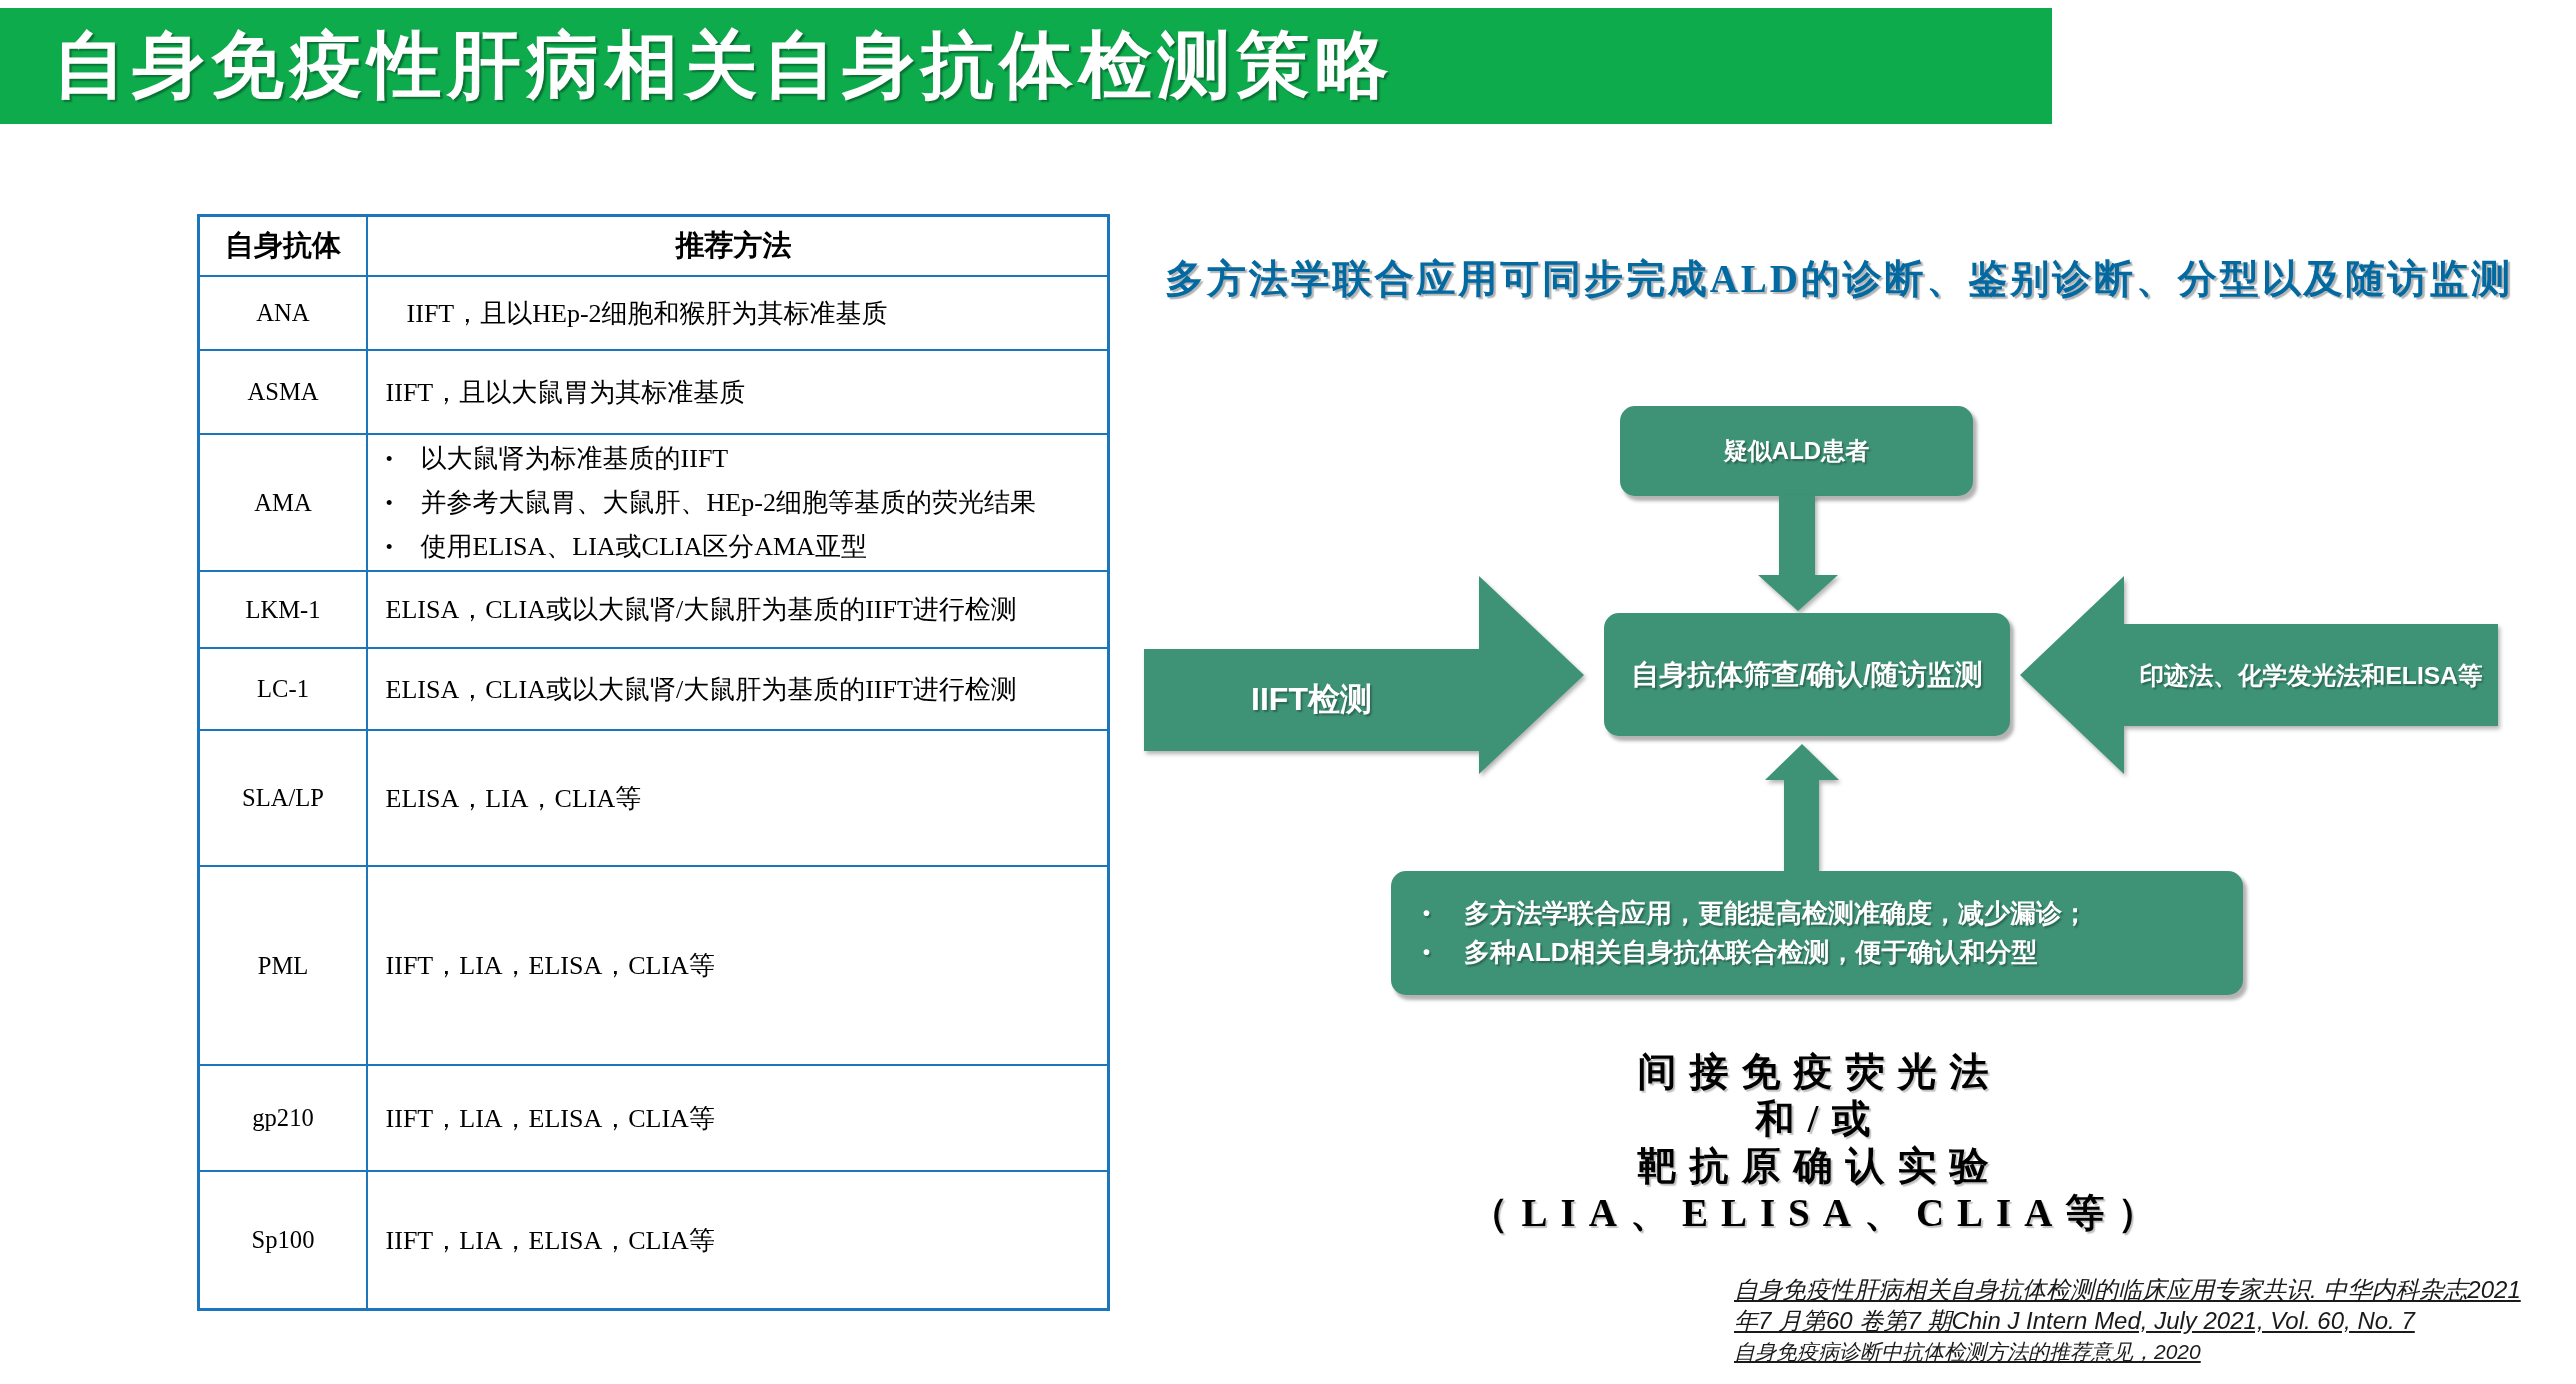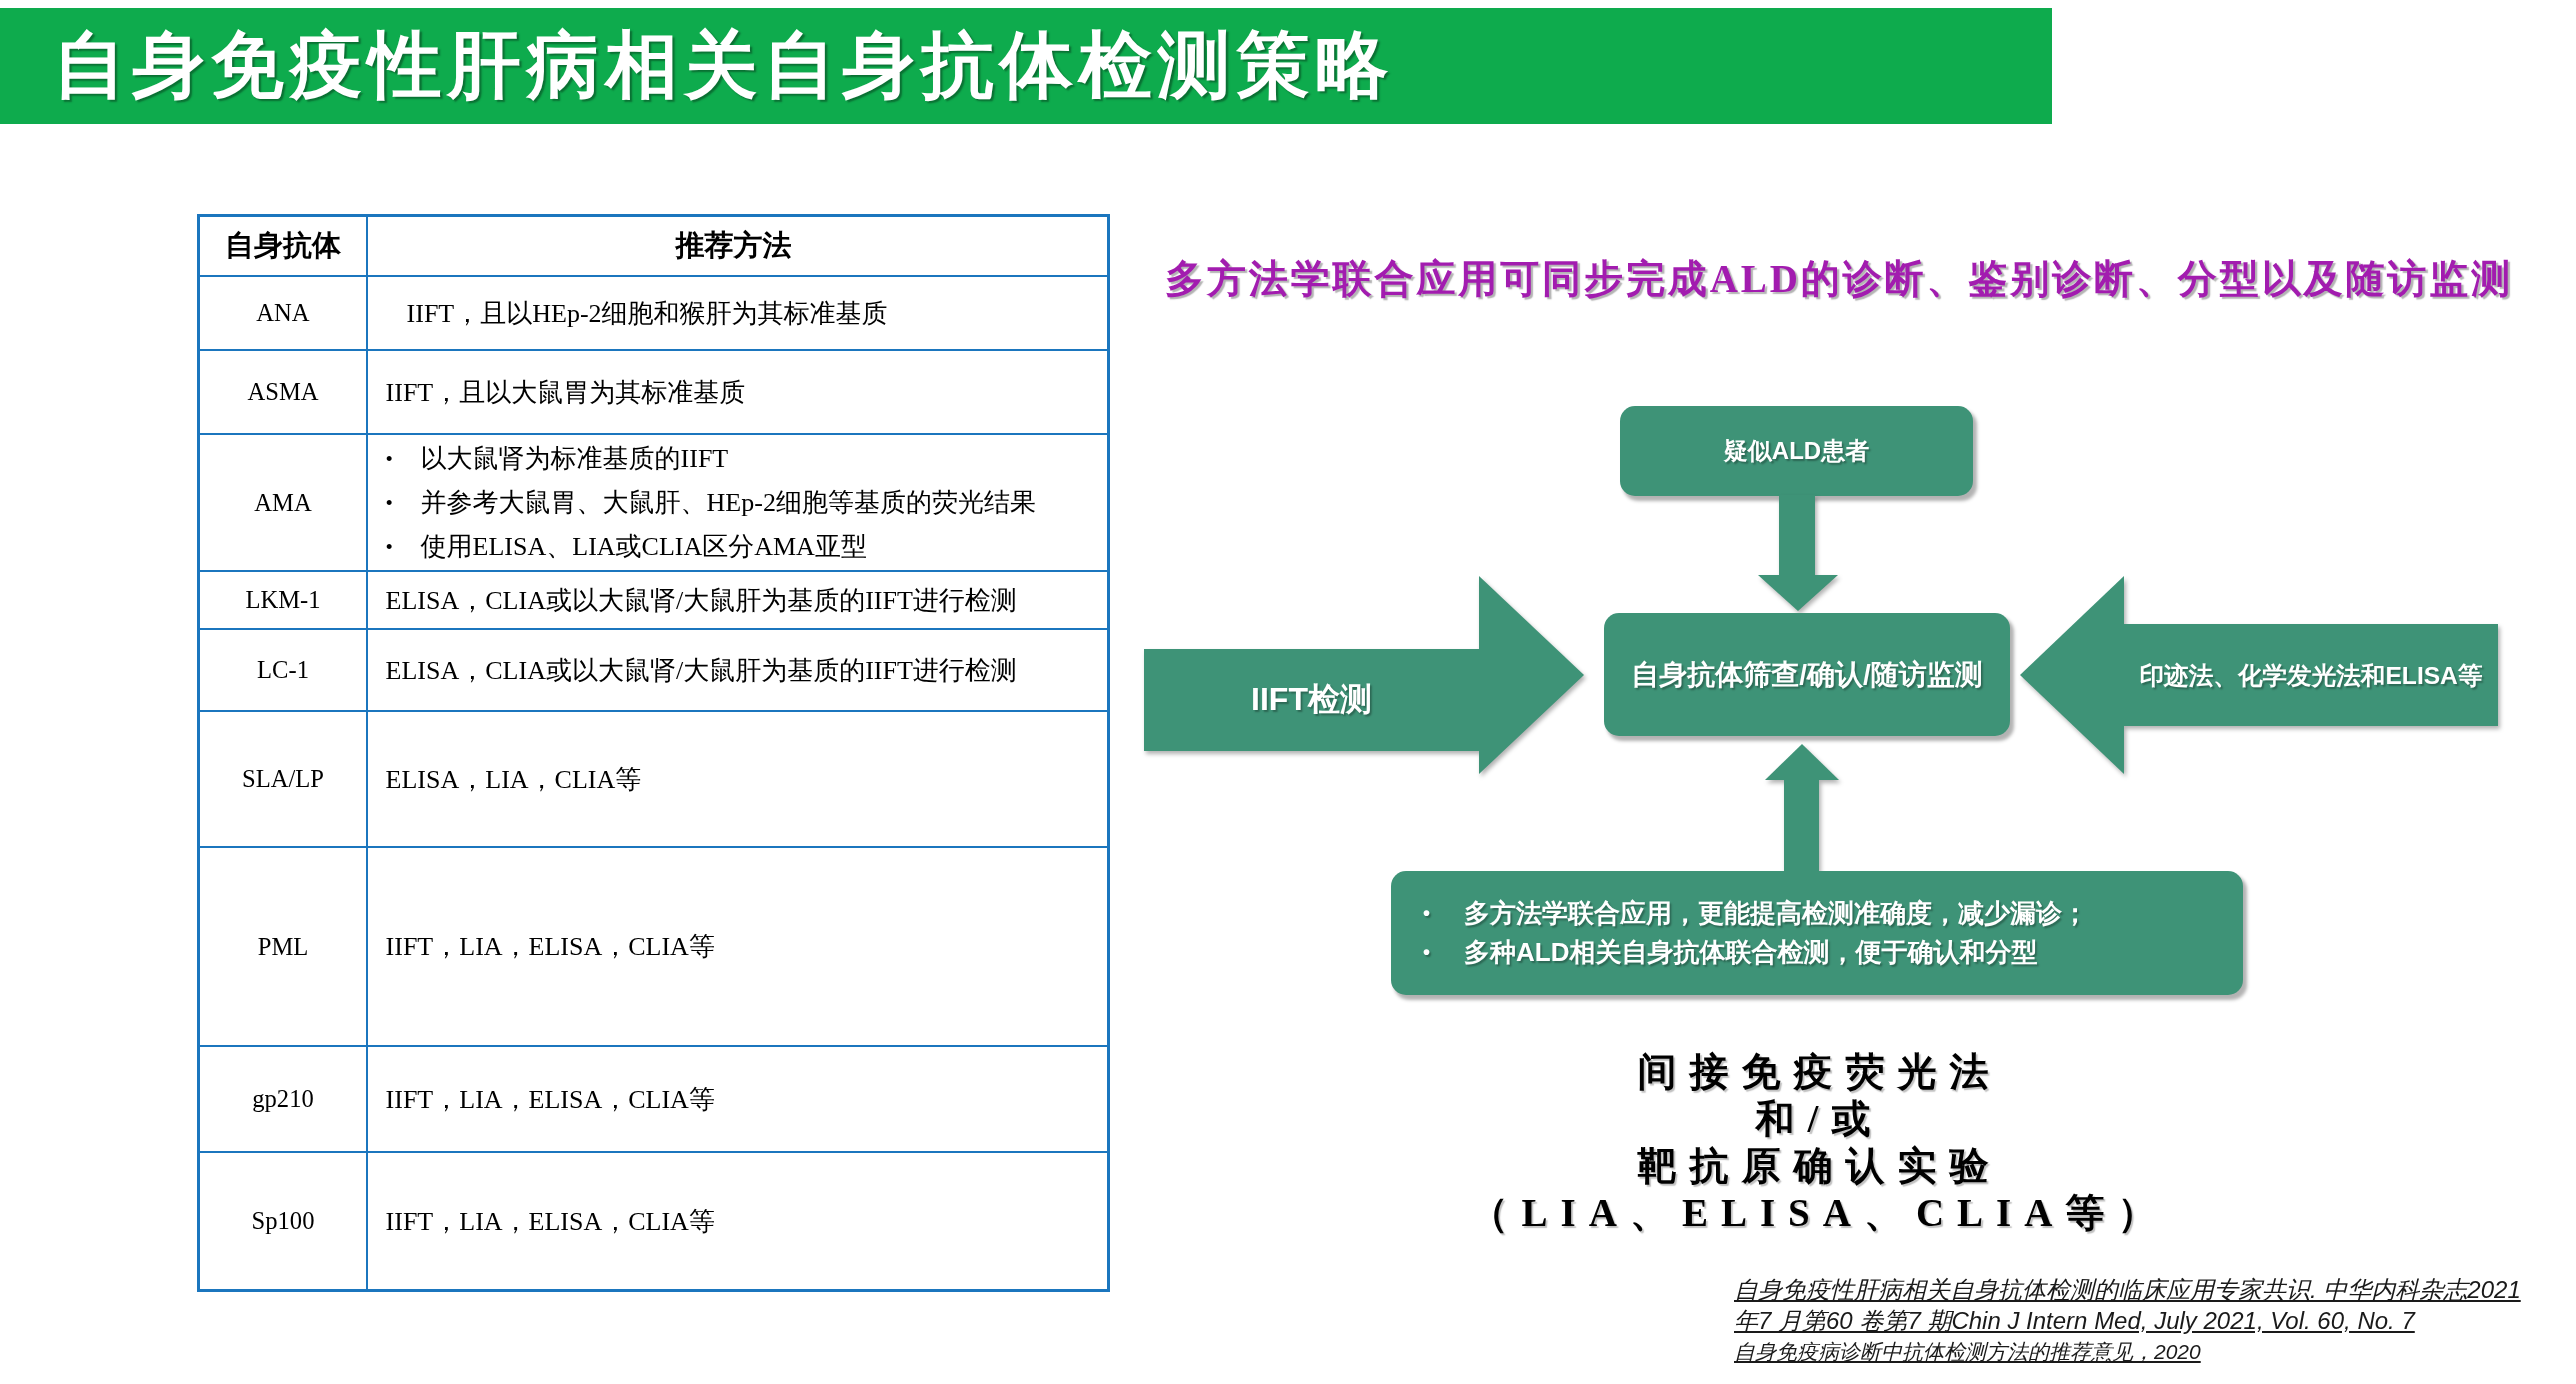--- a/index.html
+++ b/index.html
@@ -21,30 +21,30 @@
   .trow { display:flex; border-bottom:2.9px solid #1B76BE; }
   .trow:last-child { border-bottom:none; }
   .c1 { width:168px; border-right:2.3px solid #1B76BE; display:flex;
         align-items:center; justify-content:center; text-align:center;
         font-size:24.6px; }
   .c2 { flex:1; display:flex; flex-direction:column; justify-content:center;
         padding-left:17.6px; padding-right:8.2px; font-size:26px; }
   .hrow .c1, .hrow .c2 { font-weight:bold; font-size:29px; align-items:center;
         justify-content:center; padding-left:0; text-align:center; flex-direction:row; }
   .rh0 { height:60px; } .rh1 { height:74px;gap:21px; } .rh2 { height:84px; }
-  .rh3 { height:137px; } .rh4 { height:58px; } .rh5 { height:82px; }
+  .rh3 { height:137px; } .rh4 { height:77px; } .rh5 { height:82px; }
   .rh6 { height:136px; } .rh7 { height:199px; } .rh8 { height:106px; }
   .rh9 { height:136px; }
   .blt-line { display:flex; align-items:flex-start; line-height:44px; }
   .blt { width:35px; text-align:left; font-size:21px; line-height:44px; }
 
   
   .rheading { position:absolute; left:1165px; top:252px; width:1404px;
               font-family:"Liberation Serif","DejaVu Serif",serif; font-weight:bold;
-              font-size:39px; letter-spacing:2.9px; color:#a21caf; white-space:nowrap;
+              font-size:39px; letter-spacing:2.9px; color:#0369a1; white-space:nowrap;
               text-shadow:2.3px 2.3px 1.2px rgba(0,0,0,0.3); }
 
   
   .gbox { position:absolute; background:#3E9377; border-radius:15px;
           display:flex; align-items:center; justify-content:center;
           color:#fff; font-weight:bold; text-align:center;
           box-shadow:3.5px 4.1px 3.5px rgba(0,0,0,0.3);
           text-shadow:1.8px 1.8px 1.8px rgba(0,0,0,0.3); }
   .top-box { left:1620px; top:406px; width:353px; height:90px; font-size:24px; }
   .center-box { left:1604px; top:613px; width:406px; height:123px; font-size:28px; }

